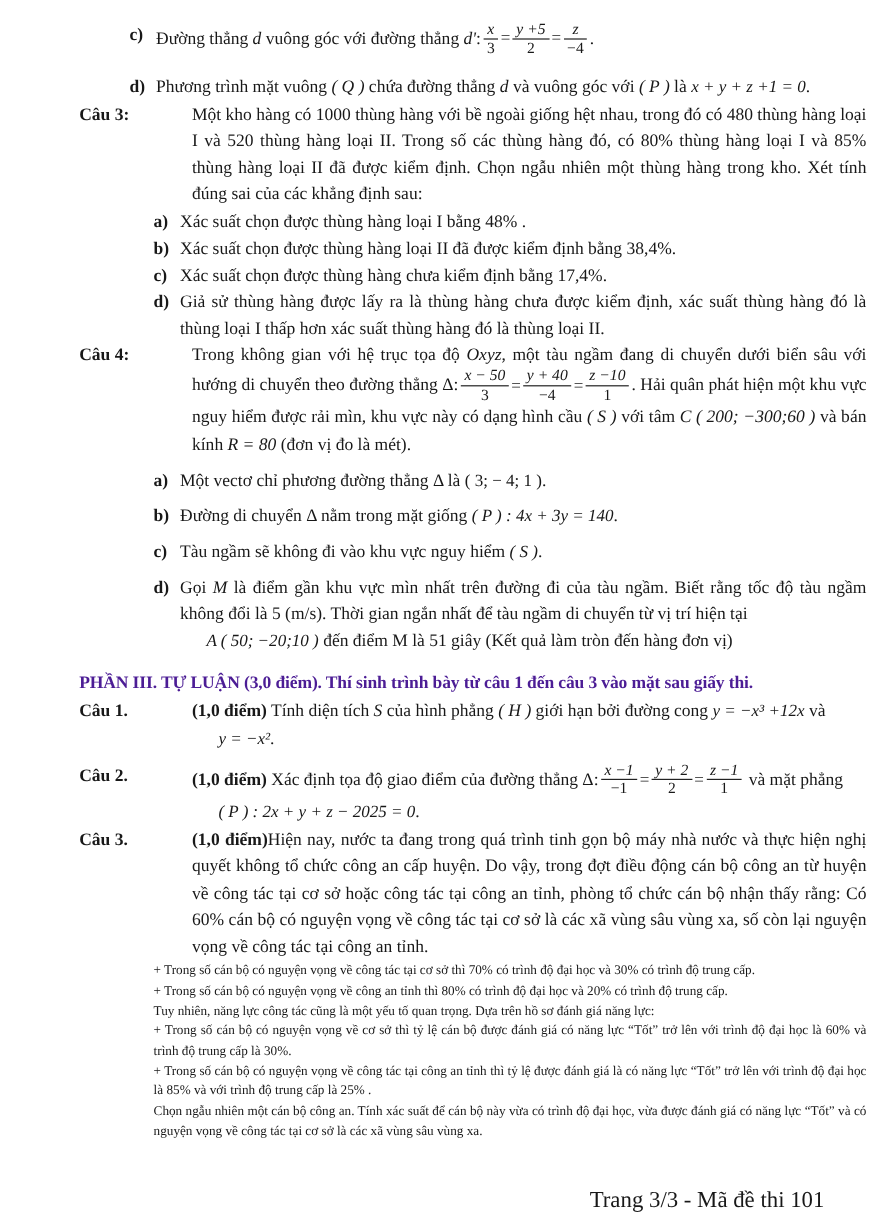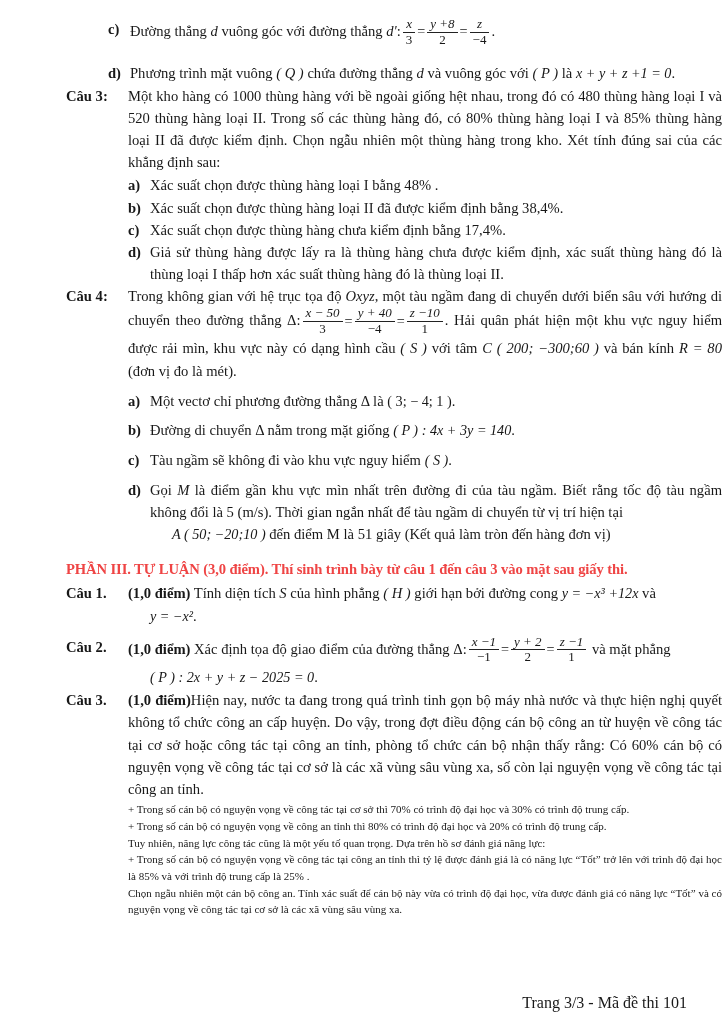--- a/index.html
+++ b/index.html
@@ -27,20 +27,21 @@
     left: 66px;
     top: 18px;
     width: 656px;
   }
 
   
   .qrow {
     display: flex;
     align-items: flex-start;
     margin-bottom: 1px;
+    gap: 32px;
   }
   .qlabel {
     flex: 0 0 62px;
     font-weight: bold;
     font-size: 14.6px;
     line-height: 1.52;
     white-space: nowrap;
   }
   .qbody {
     flex: 1 1 auto;
@@ -77,21 +78,21 @@
     text-align: justify;
     text-justify: inter-word;
   }
   .sub.loose { margin-bottom: 7px; }
   .hang { margin-left: 22px; display: block; }
 
   
   .section-head {
     font-weight: bold;
     font-size: 14.6px;
-    color: #ef4444;
+    color: #4c1d95;
     margin: 16px 0 4px 0;
     letter-spacing: -0.1px;
   }
 
   
   .mi { font-style: italic; font-family: "Liberation Serif", serif; }
   .mn { font-style: normal; }
   .math { white-space: nowrap; font-size: 14.2px; }
   .frac {
     display: inline-flex;
@@ -105,41 +106,41 @@
     top: -1px;
   }
   .frac .num { padding: 0 3px; border-bottom: 1.1px solid #222; }
   .frac .den { padding: 0 3px; }
 
   .gap-s { height: 7px; }
   .footer {
     position: absolute;
     right: 38px;
     bottom: 12px;
-    font-size: 16px;
+    font-size: 19px;
     text-align: center;
   }
 </style>
 </head>
 <body>
 
 <div class="page">
   <div class="body-col">
 
     <div class="sub sub-tight loose">
       <span class="lt">c)</span>
       <span class="tx">
         <span>Đường thẳng</span>
         <span class="mi">d</span>
         <span>vuông góc với đường thẳng</span>
         <span class="mi">d'</span><span>:</span><span class="math"><span class="frac">
               <span class="num mi">x</span>
               <span class="den mn">3</span>
             </span><span>=</span><span class="frac">
-              <span class="num mi">y +8</span>
+              <span class="num mi">y +5</span>
               <span class="den mn">2</span>
             </span><span>=</span><span class="frac">
               <span class="num mi">z</span>
               <span class="den mn">−4</span>
             </span></span><span>.</span>
       </span>
     </div>
 
     <div class="gap-s"></div>
 
@@ -291,19 +292,20 @@
 
     <div class="qrow">
       <div class="qlabel">Câu 3.</div>
       <div class="qbody">
         <b>(1,0 điểm)</b><span>Hiện nay, nước ta đang trong quá trình tinh gọn bộ máy nhà nước và thực hiện nghị quyết không tổ chức công an cấp huyện. Do vậy, trong đợt điều động cán bộ công an từ huyện về công tác tại cơ sở hoặc công tác tại công an tỉnh, phòng tổ chức cán bộ nhận thấy rằng: Có 60% cán bộ có nguyện vọng về công tác tại cơ sở là các xã vùng sâu vùng xa, số còn lại nguyện vọng về công tác tại công an tỉnh.</span>
       </div>
     </div>
     <div class="plain indent-body">+ Trong số cán bộ có nguyện vọng về công tác tại cơ sở thì 70% có trình độ đại học và 30% có trình độ trung cấp.</div>
     <div class="plain indent-body">+ Trong số cán bộ có nguyện vọng về công an tỉnh thì 80% có trình độ đại học và 20% có trình độ trung cấp.</div>
     <div class="plain indent-body">Tuy nhiên, năng lực công tác cũng là một yếu tố quan trọng. Dựa trên hồ sơ đánh giá năng lực:</div>
+    <div class="plain indent-body">+ Trong số cán bộ có nguyện vọng về cơ sở thì tỷ lệ cán bộ được đánh giá có năng lực “Tốt” trở lên với trình độ đại học là 60%  và trình độ trung cấp là 30%.</div>
     <div class="plain indent-body">+ Trong số cán bộ có nguyện vọng về công tác tại công an tỉnh thì tỷ lệ được đánh giá là có năng lực “Tốt” trở lên với trình độ đại học là 85% và với trình độ trung cấp là 25% .</div>
     <div class="plain indent-body">Chọn ngẫu nhiên một cán bộ công an. Tính xác suất để cán bộ này vừa có trình độ đại học, vừa được đánh giá có năng lực “Tốt” và có nguyện vọng về công tác tại cơ sở là các xã vùng sâu vùng xa.</div>
 
   </div>
 
   <div class="footer">Trang 3/3 - Mã đề thi 101</div>
 </div>
 
 </body></html>

